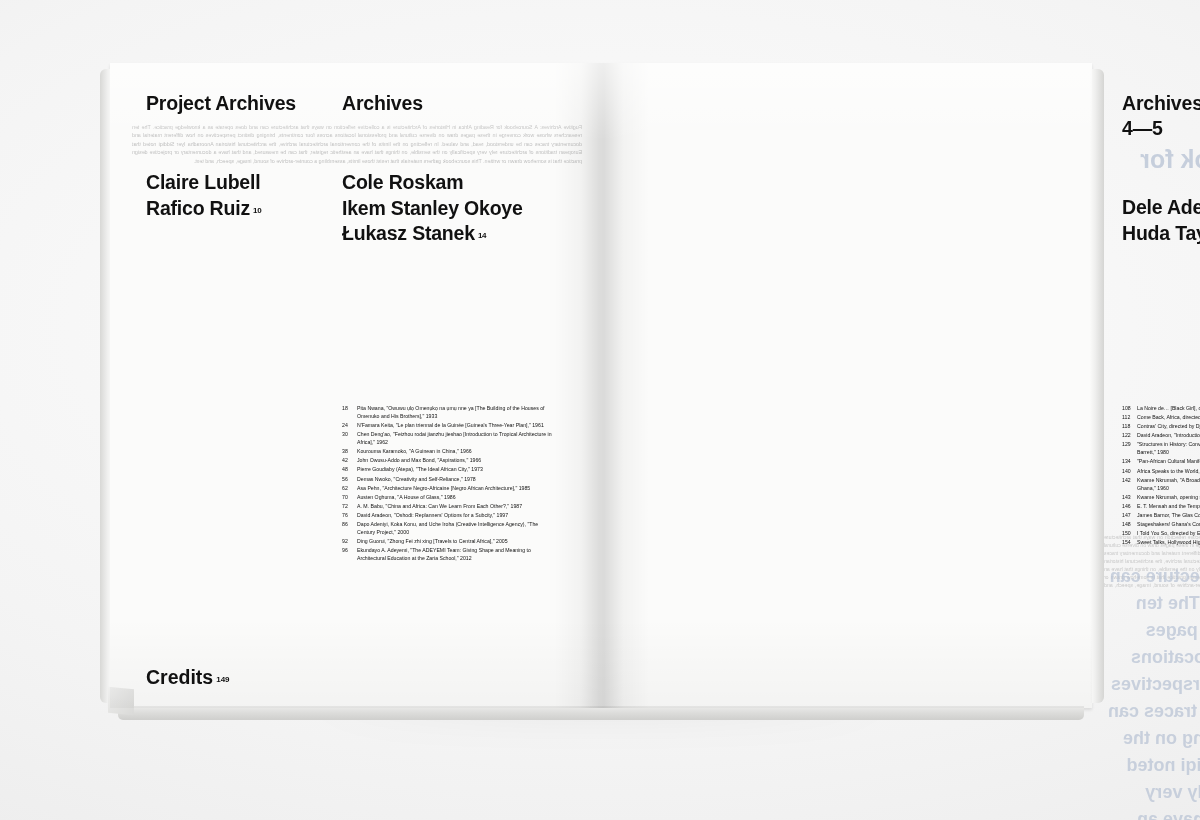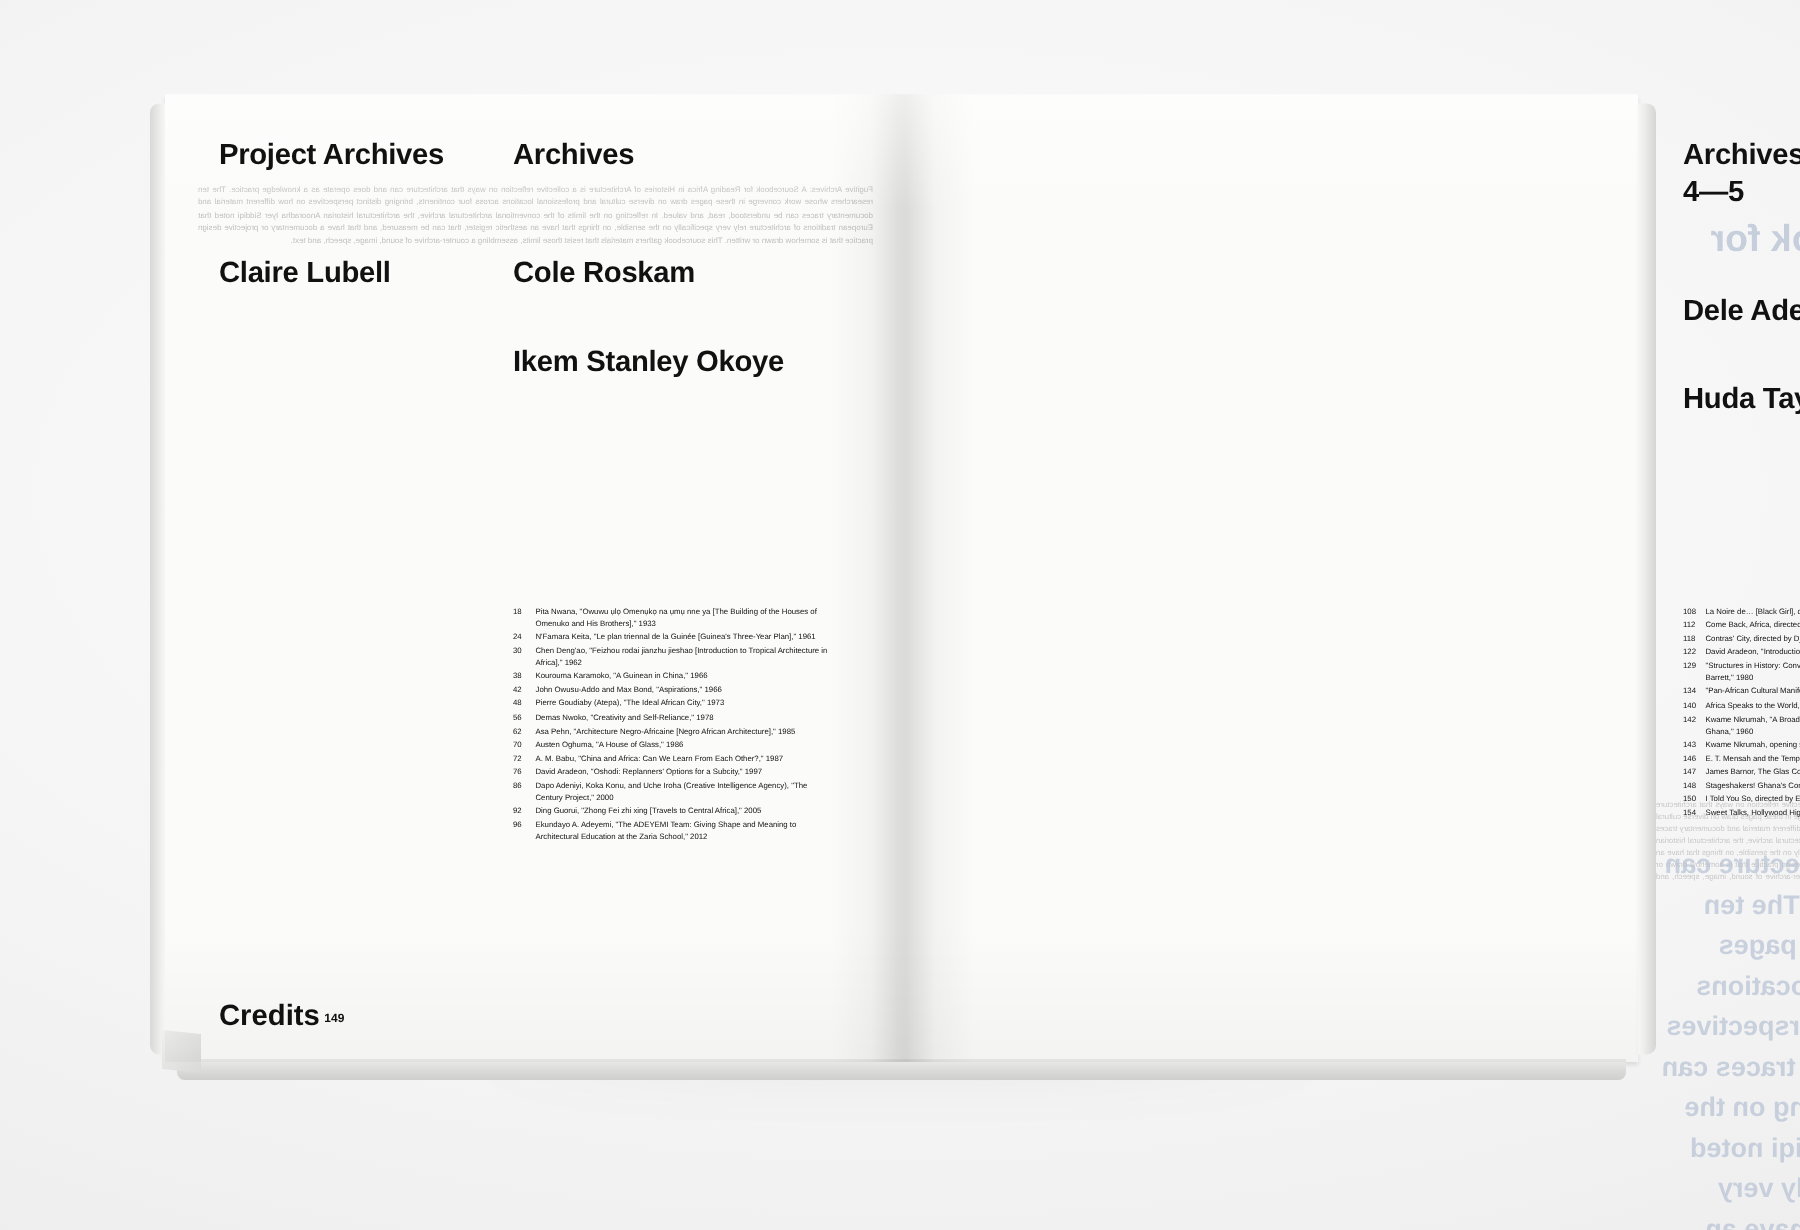--- a/index.html
+++ b/index.html
@@ -112,21 +112,21 @@
   }
 
   
   .col{position:absolute;z-index:8;}
   .head{
     font-weight:700;
     color:#111;
     letter-spacing:-0.2px;
   }
   .h-title{font-size:19.5px;line-height:25px;}
-  .h-names{font-size:19.5px;line-height:25.5px;margin-top:33px;}
+  .h-names{font-size:19.5px;line-height:25.5px;}
   .pagenum{
     font-size:8px;font-weight:700;vertical-align:2px;margin-left:3px;color:#111;
   }
   
   #c1{left:36px;top:28px;width:180px;}
   #c2{left:232px;top:28px;width:210px;}
   
   #c3{left:521px;top:28px;width:210px;}
 
   .names{margin-top:54px;}
@@ -156,28 +156,30 @@
 
 <div id="book">
 
   <div class="page" id="page-left">
     <div class="showthrough" id="st-left">Fugitive Archives: A Sourcebook for Reading Africa in Histories of Architecture is a collective reflection on ways that architecture can and does operate as a knowledge practice. The ten researchers whose work converge in these pages draw on diverse cultural and professional locations across four continents, bringing distinct perspectives on how different material and documentary traces can be understood, read, and valued. In reflecting on the limits of the conventional architectural archive, the architectural historian Anooradha Iyer Siddiqi noted that European traditions of architecture rely very specifically on the sensible, on things that have an aesthetic register, that can be measured, and that have a documentary or projective design practice that is somehow drawn or written. This sourcebook gathers materials that resist those limits, assembling a counter-archive of sound, image, speech, and text.</div>
 
     <div class="col" id="c1">
       <div class="head h-title">Project Archives</div>
       <div class="names">
         <div class="head h-names">Claire Lubell</div>
+        <div class="head h-names"><span>Rafico Ruiz</span><span class="pagenum">10</span></div>
       </div>
     </div>
 
     <div class="col" id="c2">
       <div class="head h-title">Archives</div>
       <div class="names">
         <div class="head h-names">Cole Roskam</div>
         <div class="head h-names">Ikem Stanley Okoye</div>
+        <div class="head h-names"><span>Łukasz Stanek</span><span class="pagenum">14</span></div>
       </div>
     </div>
 
     <div class="reflist" id="r2">
         <div class="refrow">
           <div class="refnum">18</div>
           <div class="reftext">Pita Nwana, "Owuwu ụlọ Omenụkọ na ụmụ nne ya [The Building of the Houses of Omenuko and His Brothers]," 1933</div>
         </div>
         <div class="refrow">
           <div class="refnum">24</div>

